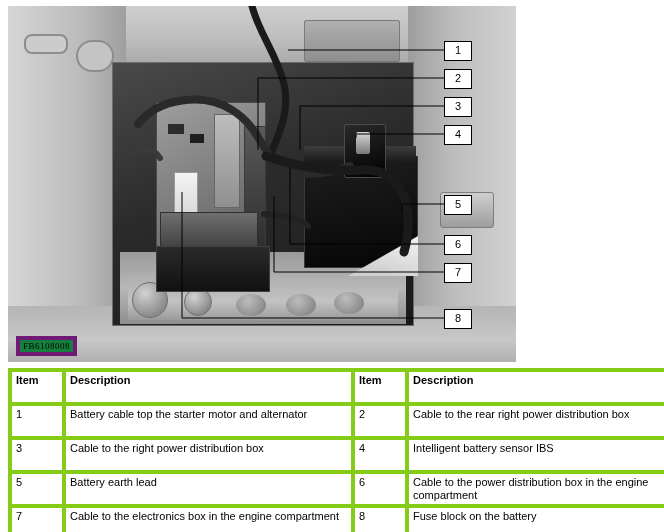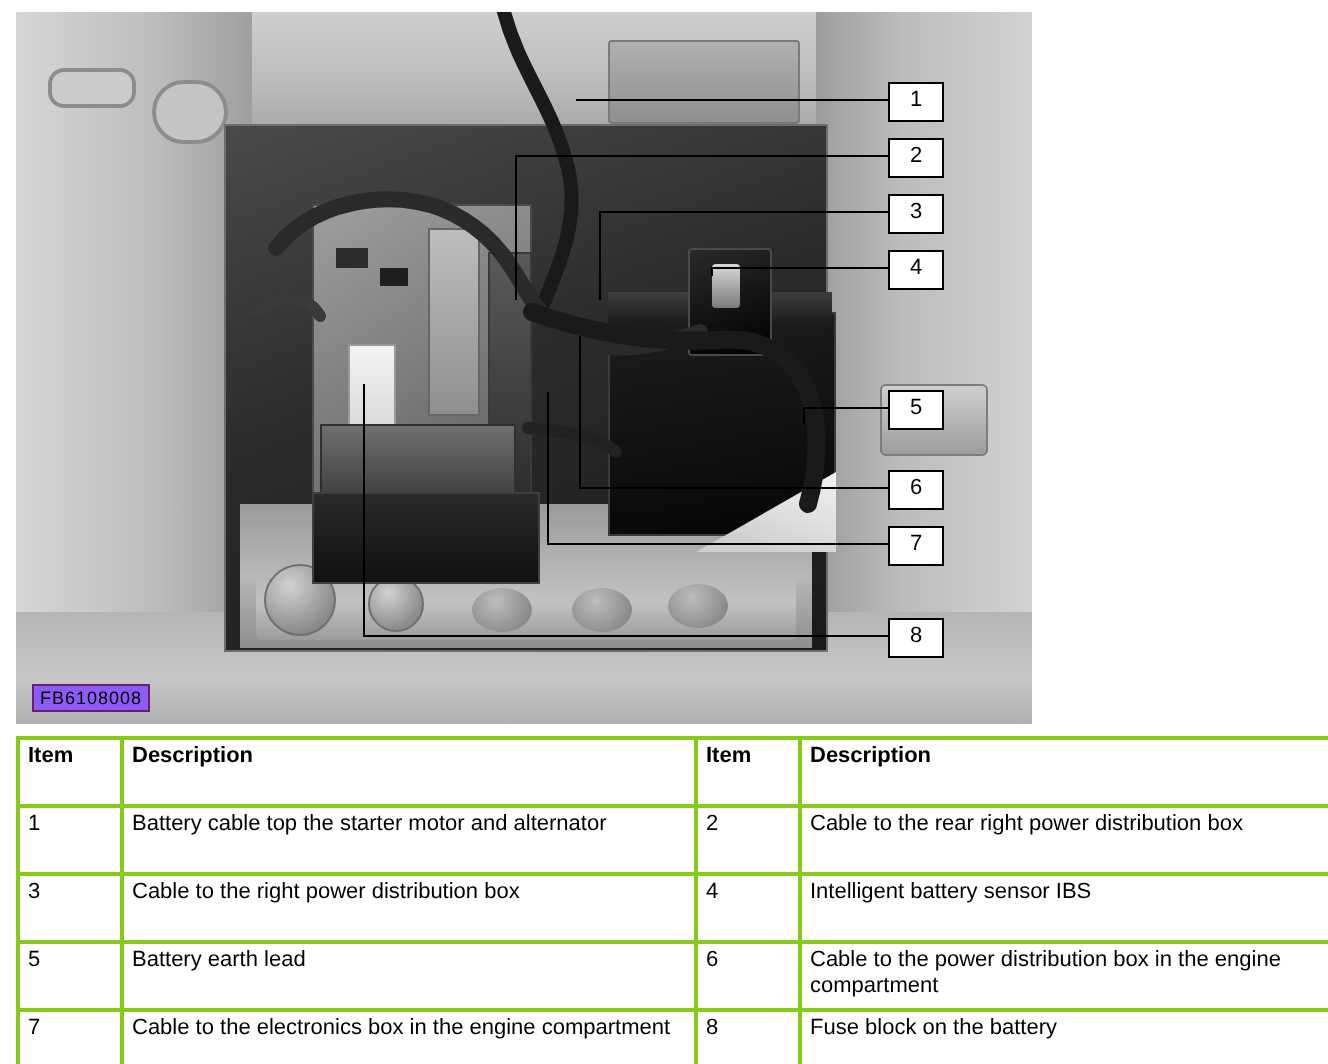--- a/index.html
+++ b/index.html
@@ -166,24 +166,24 @@
   }
 
   
   svg.cables { position: absolute; left: 0; top: 0; width: 508px; height: 356px; }
 
   .fig-code {
     position: absolute;
     left: 8px;
     bottom: 6px;
     font-size: 9px;
-    font-family: Liberation Sans, sans-serif;
+    font-family: Liberation Serif, serif;
     color: #000;
-    background: #8b5cf6;
-    border: 1px solid #701a75;
+    background: #15803d;
+    border: 4px solid #701a75;
     padding: 1px 3px;
     letter-spacing: 0.5px;
   }
 
   
   svg.leaders {
     position: absolute;
     left: 0; top: 0;
     width: 664px; height: 370px;
     pointer-events: none;
@@ -205,21 +205,21 @@
     position: absolute;
     left: 8px;
     top: 368px;
     width: 638px;
     border-collapse: collapse;
     table-layout: fixed;
     font-size: 11px;
     color: #000;
   }
   #legend th, #legend td {
-    border: 2px solid #84cc16;
+    border: 4px solid #84cc16;
     vertical-align: top;
     padding: 2px 4px;
     font-weight: normal;
     text-align: left;
     line-height: 13px;
   }
   #legend th {
     font-weight: bold;
   }
   .col-item { width: 42px; }

